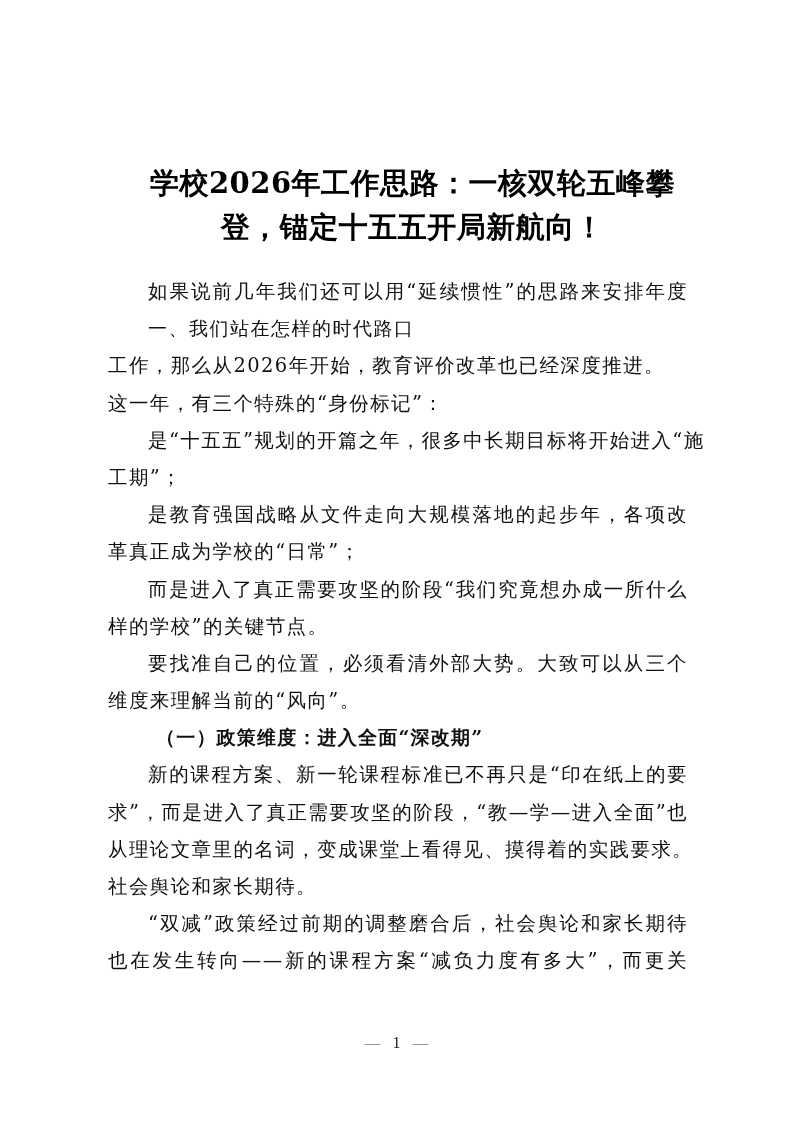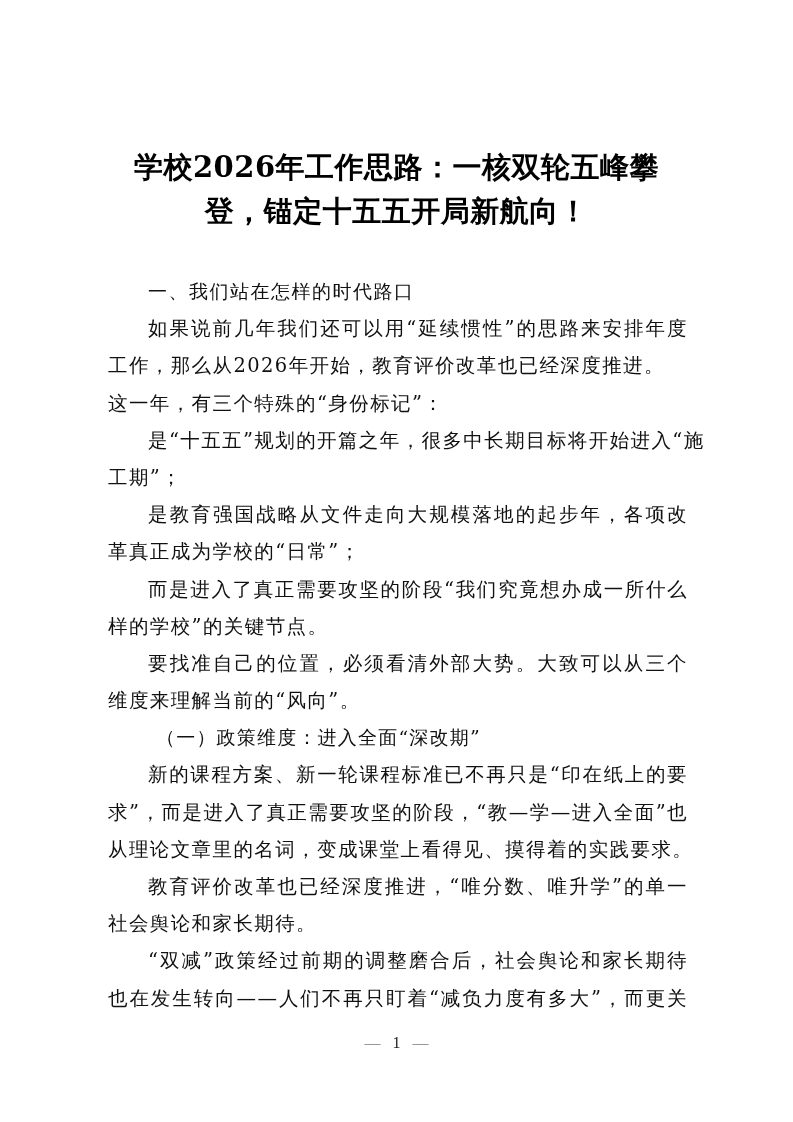--- a/index.html
+++ b/index.html
@@ -27,40 +27,40 @@
       left: 100px;
       top: 145px;
       width: 593px;
       text-align: center;
       font-family: "DejaVu Serif", "Liberation Serif", serif;
       font-weight: bold;
       font-size: 29px;
       line-height: 44px;
       letter-spacing: 0.5px;
       color: #000;
-      margin: 0;
+      margin: 16px;
     }
     .body {
       position: absolute;
       left: 108px;
       top: 273px;
       width: 580px;
     }
     .line {
       height: 37.2px;
       line-height: 37.2px;
       font-size: 19.5px;
       white-space: nowrap;
       overflow: visible;
       letter-spacing: 1.4px;
       color: #111;
     }
     .indent { padding-left: 40px; }
     .heading1 { font-size: 19px; letter-spacing: 1.5px; }
-    .heading2 { font-weight: normal; font-size: 19px; letter-spacing: 1.2px; padding-left: 48px; }
+    .heading2 { font-weight: bold; font-size: 19px; letter-spacing: 1.2px; padding-left: 48px; }
     .justify { text-align: justify; text-align-last: justify; }
     .footer {
       position: absolute;
       left: 0;
       top: 1034px;
       width: 793px;
       text-align: center;
       font-size: 16px;
       color: #222;
       font-family: "Liberation Serif", serif;
@@ -70,40 +70,39 @@
 </head>
 <body>
 
 <div class="page">
   <h1 class="title">
     <div>学校2026年工作思路：一核双轮五峰攀</div>
     <div>登，锚定十五五开局新航向！</div>
   </h1>
 
   <div class="body">
+    <div class="line indent justify">如果说前几年我们还可以用“延续惯性”的思路来安排年度</div>
     <div class="line indent heading1">一、我们站在怎样的时代路口</div>
-    <div class="line indent justify">如果说前几年我们还可以用“延续惯性”的思路来安排年度</div>
     <div class="line">工作，那么从2026年开始，教育评价改革也已经深度推进。</div>
     <div class="line">这一年，有三个特殊的“身份标记”：</div>
     <div class="line indent justify">是“十五五”规划的开篇之年，很多中长期目标将开始进入“施</div>
     <div class="line">工期”；</div>
     <div class="line indent justify">是教育强国战略从文件走向大规模落地的起步年，各项改</div>
     <div class="line">革真正成为学校的“日常”；</div>
     <div class="line indent justify">而是进入了真正需要攻坚的阶段“我们究竟想办成一所什么</div>
     <div class="line">样的学校”的关键节点。</div>
     <div class="line indent justify">要找准自己的位置，必须看清外部大势。大致可以从三个</div>
     <div class="line">维度来理解当前的“风向”。</div>
     <div class="line heading2">（一）政策维度：进入全面“深改期”</div>
     <div class="line indent justify">新的课程方案、新一轮课程标准已不再只是“印在纸上的要</div>
     <div class="line justify">求”，而是进入了真正需要攻坚的阶段，“教—学—进入全面”也</div>
     <div class="line justify">从理论文章里的名词，变成课堂上看得见、摸得着的实践要求。</div>
-    <div class="line indent justify">教育评价改革也已经深度推进，“唯分数、唯升学”的单一</div>
     <div class="line">社会舆论和家长期待。</div>
     <div class="line indent justify">“双减”政策经过前期的调整磨合后，社会舆论和家长期待</div>
-    <div class="line justify">也在发生转向——人们不再只盯着“减负力度有多大”，而更关</div>
+    <div class="line justify">也在发生转向——新的课程方案“减负力度有多大”，而更关</div>
   </div>
 
   <div class="footer">
     <span class="dash">—</span>
     <span>1</span>
     <span class="dash">—</span>
   </div>
 </div>
 
 </body></html>

